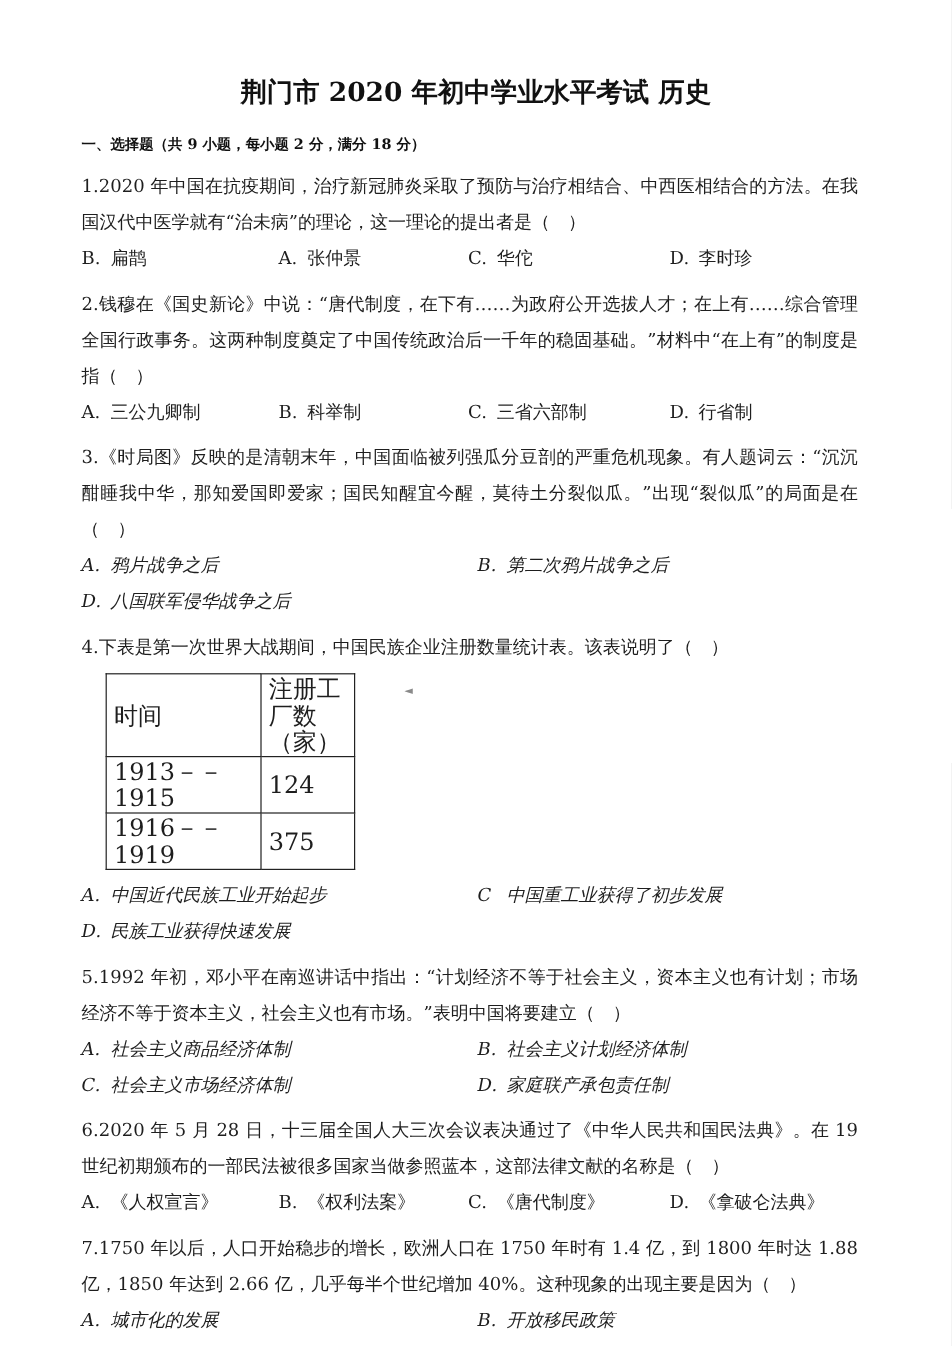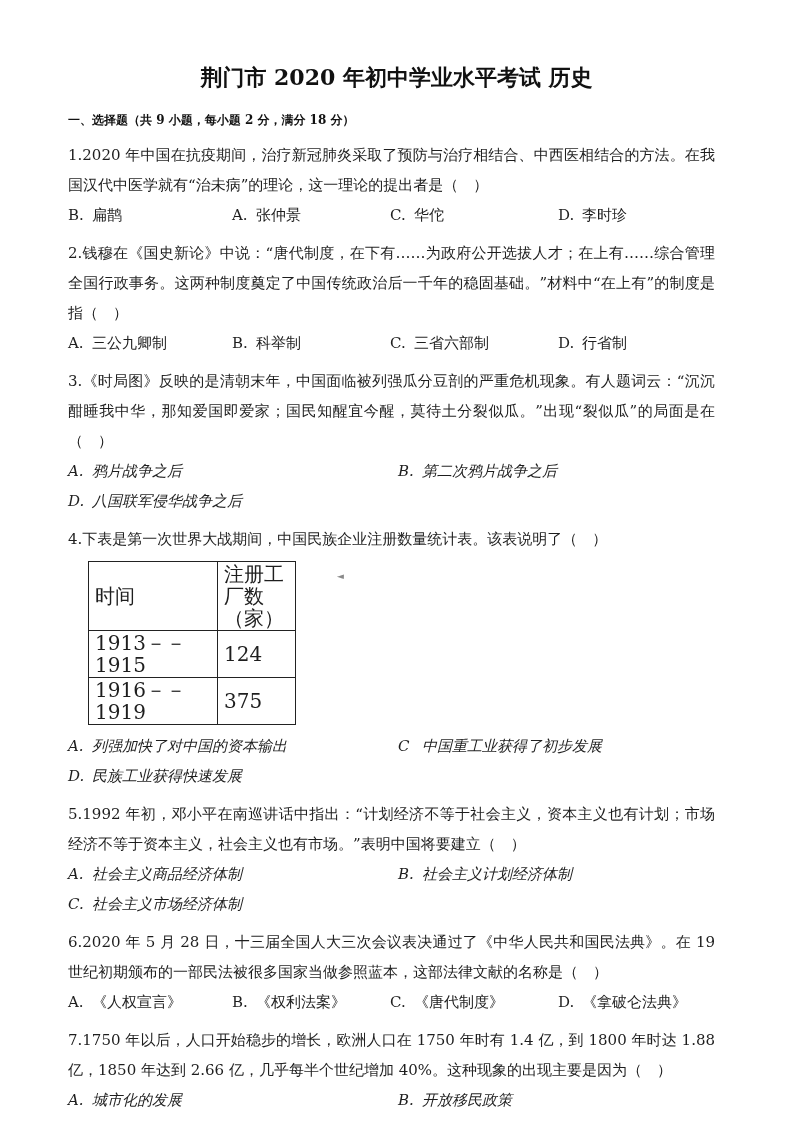--- a/index.html
+++ b/index.html
@@ -130,32 +130,33 @@
         </tr>
         <tr>
           <td>1916－－1919</td>
           <td>375</td>
         </tr>
       </tbody>
         </table>
       <span class="anchor-mark">◄</span>
     </div>
     <div class="options two">
-      <span class="opt"><span class="key">A.</span><span>列强加快了对中国的资本输出</span></span>
+      <span class="opt"><span class="key">A.</span><span>中国近代民族工业开始起步</span></span>
       <span class="opt"><span class="key">C</span><span>中国重工业获得了初步发展</span></span>
       <span class="opt"><span class="key">D.</span><span>民族工业获得快速发展</span></span>
     </div>
   </div>
 
   <div class="question">
     <p class="stem">5.1992 年初，邓小平在南巡讲话中指出：“计划经济不等于社会主义，资本主义也有计划；市场经济不等于资本主义，社会主义也有市场。”表明中国将要建立（　）</p>
     <div class="options two">
       <span class="opt"><span class="key">A.</span><span>社会主义商品经济体制</span></span>
       <span class="opt"><span class="key">B.</span><span>社会主义计划经济体制</span></span>
       <span class="opt"><span class="key">C.</span><span>社会主义市场经济体制</span></span>
+      <span class="opt"><span class="key">D.</span><span>家庭联产承包责任制</span></span>
     </div>
   </div>
 
   <div class="question">
     <p class="stem">6.2020 年 5 月 28 日，十三届全国人大三次会议表决通过了《中华人民共和国民法典》。在 19 世纪初期颁布的一部民法被很多国家当做参照蓝本，这部法律文献的名称是（　）</p>
     <div class="options four">
       <span class="opt"><span class="key">A.</span><span>《人权宣言》</span></span>
       <span class="opt"><span class="key">B.</span><span>《权利法案》</span></span>
       <span class="opt"><span class="key">C.</span><span>《唐代制度》</span></span>
       <span class="opt"><span class="key">D.</span><span>《拿破仑法典》</span></span>

